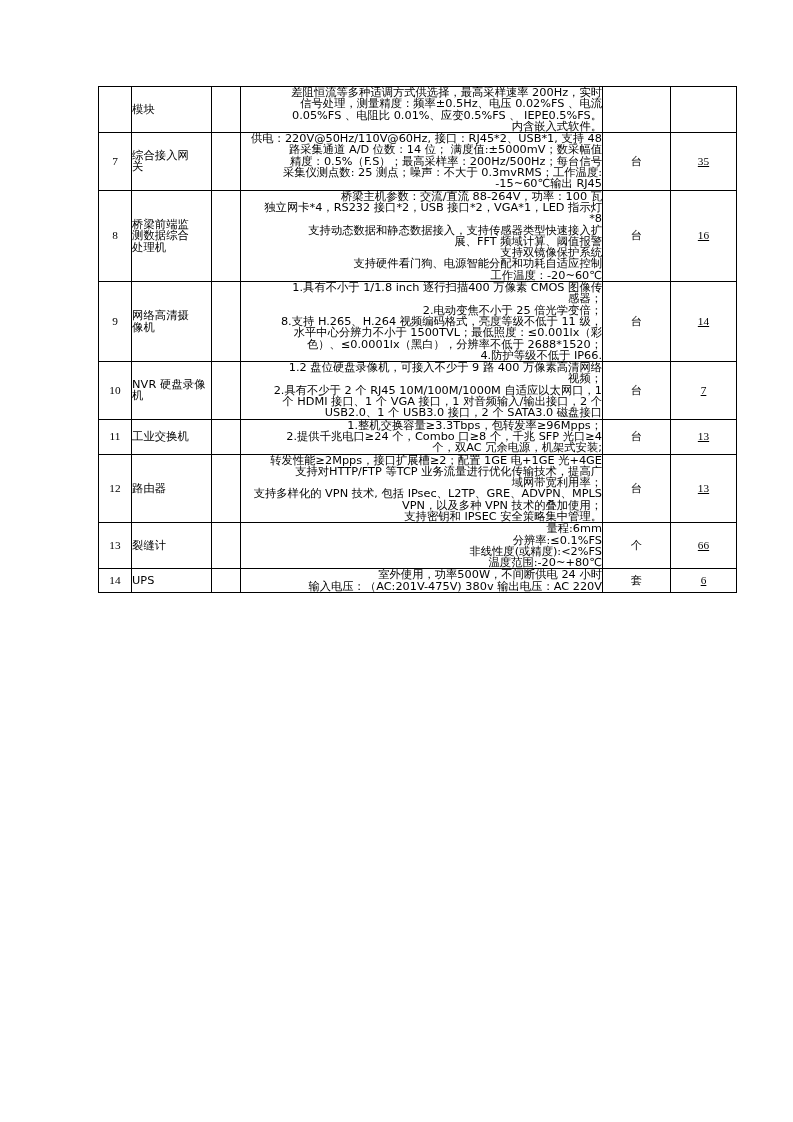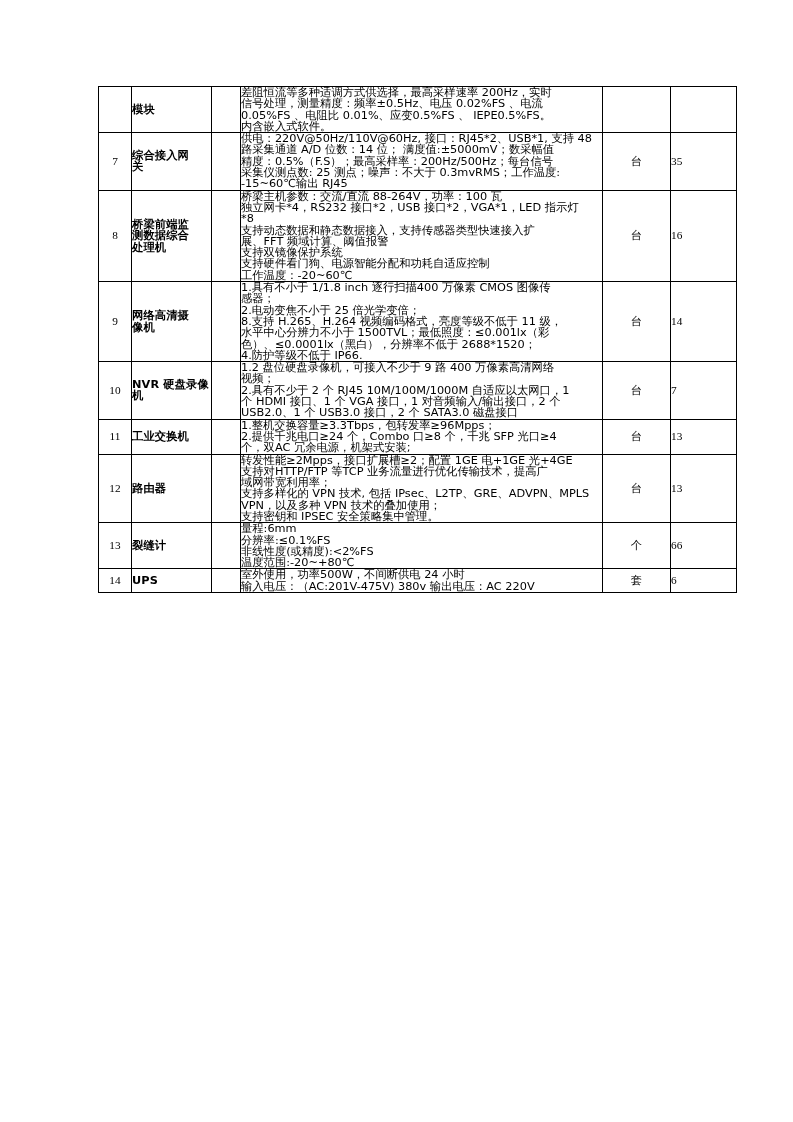--- a/index.html
+++ b/index.html
@@ -55,44 +55,45 @@
     vertical-align: middle;
     font-size: 11.5px;
     font-family: "Liberation Serif", "DejaVu Serif", serif;
   }
   .cell-name {
     padding: 4px 3px 4px 5px;
     vertical-align: middle;
     font-size: 11.6px;
     line-height: 1.42;
     letter-spacing: 0.1px;
-    font-weight: bold;
   }
   .cell-gap { }
   .cell-spec {
     padding: 3px 4px 3px 4px;
     vertical-align: top;
     font-size: 11.6px;
     line-height: 1.385;
   }
   .cell-unit {
     text-align: center;
     vertical-align: middle;
     font-size: 11.6px;
   }
   .cell-qty {
-    text-align: left;
+    text-align: center;
     vertical-align: middle;
     font-size: 11.5px;
     font-family: "Liberation Serif", "DejaVu Serif", serif;
+    text-decoration: underline;
   }
   .spec-line {
     display: block;
     white-space: normal;
     word-break: break-all;
+    text-align: right;
   }
   .name-line { display: block; }
 </style>
 </head>
 <body>
 
 <div class="page">
   <table class="spec-table">
     <colgroup>
       <col class="c-idx">

